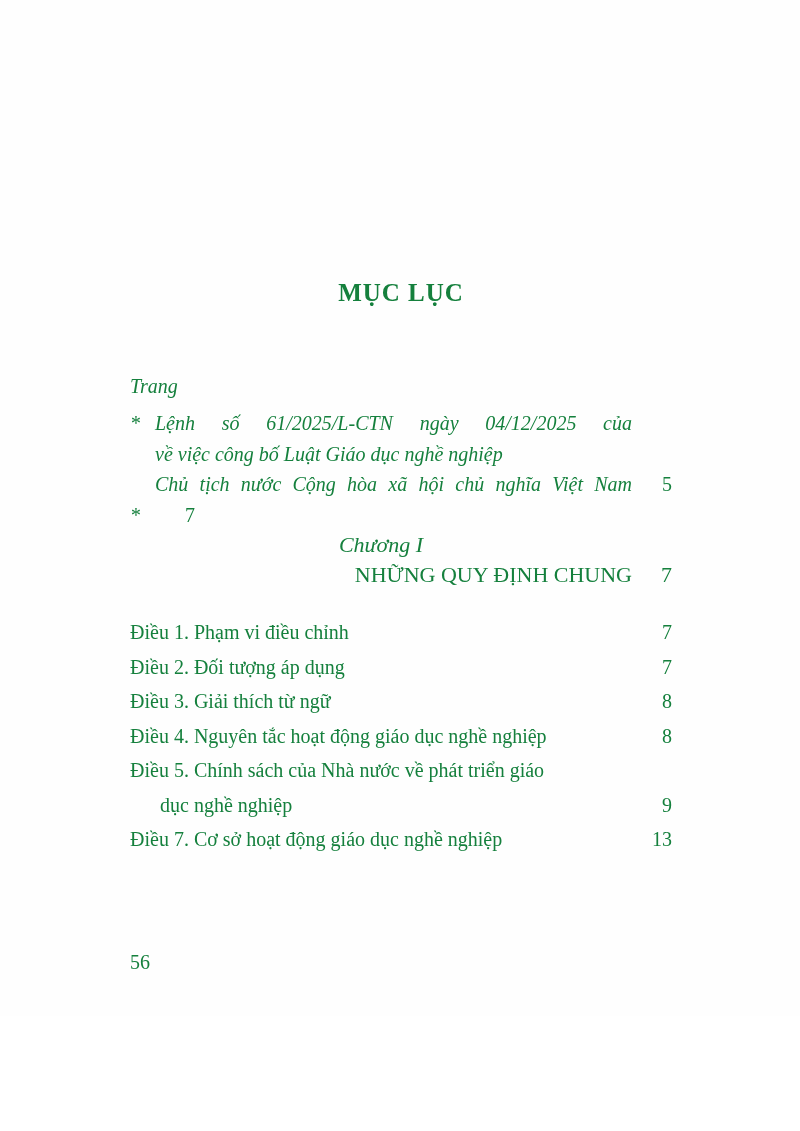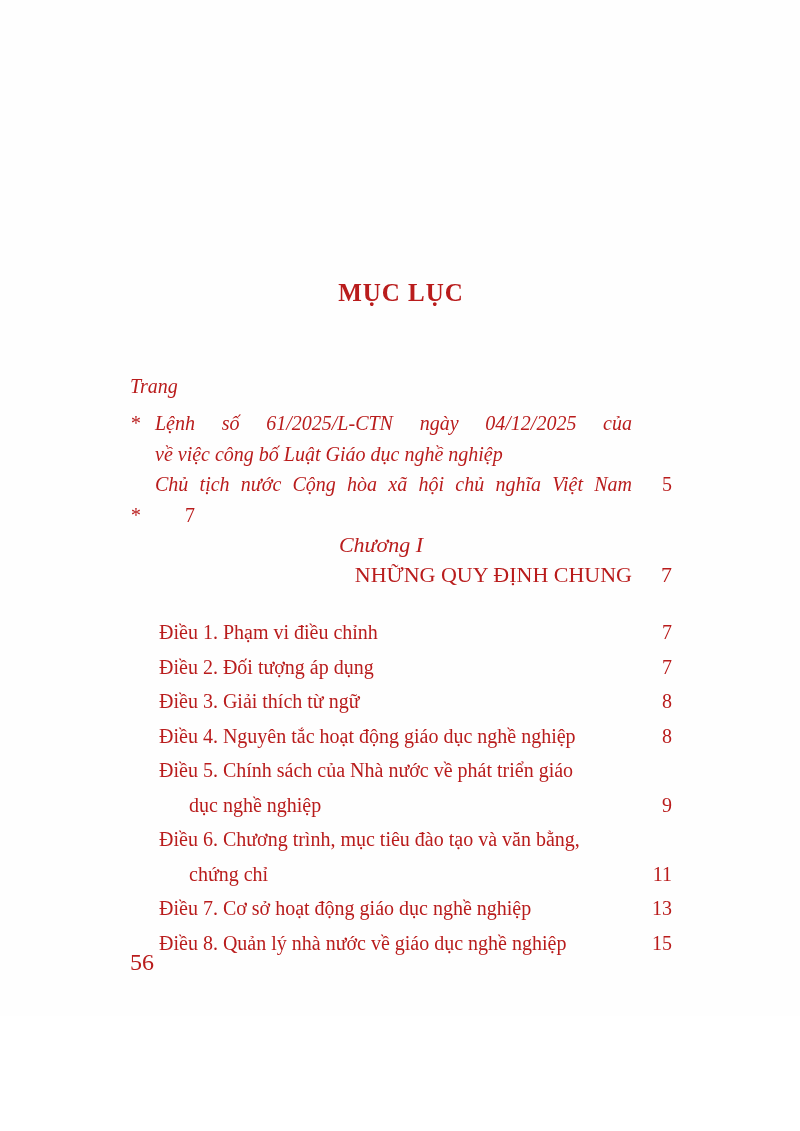--- a/index.html
+++ b/index.html
@@ -6,21 +6,21 @@
     margin: 0;
     padding: 0;
     background: #ffffff;
   }
   .page {
     position: relative;
     width: 800px;
     height: 1016px;
     background: #fefefe;
     font-family: "Liberation Serif", "DejaVu Serif", serif;
-    color: #b91c1c;
+    color: #15803d;
     overflow: hidden;
   }
   .content {
     position: absolute;
     left: 130px;
     width: 542px;
     top: 0;
   }
   .title {
     margin: 278px 0 0 0;
@@ -82,27 +82,27 @@
     position: absolute;
     right: 0;
     bottom: 0;
     width: 40px;
     text-align: right;
   }
   .articles {
     margin-top: 25px;
   }
   .article { line-height: 34.5px; }
-  .article .body { flex: 1; min-width: 0; margin-left: 29px; }
+  .article .body { flex: 1; min-width: 0; }
   .article .cont { padding-left: 30px; }
   .folio {
     position: absolute;
     left: 130px;
     top: 950px;
-    font-size: 24px;
+    font-size: 20px;
     line-height: 25px;
     text-align: right;
   }
 </style>
 </head>
 <body>
 
 <div class="page">
   <div class="content">
     <h1 class="title">MỤC LỤC</h1>
@@ -159,34 +159,21 @@
         </div>
         <div class="entry article">
           <div class="body">
             <span class="line">Điều 5. Chính sách của Nhà nước về phát triển giáo</span>
             <span class="line cont">dục nghề nghiệp</span>
           </div>
           <span class="page-num">9</span>
         </div>
         <div class="entry article">
           <div class="body">
-            <span class="line">Điều 6. Chương trình, mục tiêu đào tạo và văn bằng,</span>
-            <span class="line cont">chứng chỉ</span>
-          </div>
-          <span class="page-num">11</span>
-        </div>
-        <div class="entry article">
-          <div class="body">
             <span class="line">Điều 7. Cơ sở hoạt động giáo dục nghề nghiệp</span>
           </div>
           <span class="page-num">13</span>
-        </div>
-        <div class="entry article">
-          <div class="body">
-            <span class="line">Điều 8. Quản lý nhà nước về giáo dục nghề nghiệp</span>
-          </div>
-          <span class="page-num">15</span>
         </div>
       </div>
   </div>
 
   <div class="folio">56</div>
 </div>
 
 </body></html>

